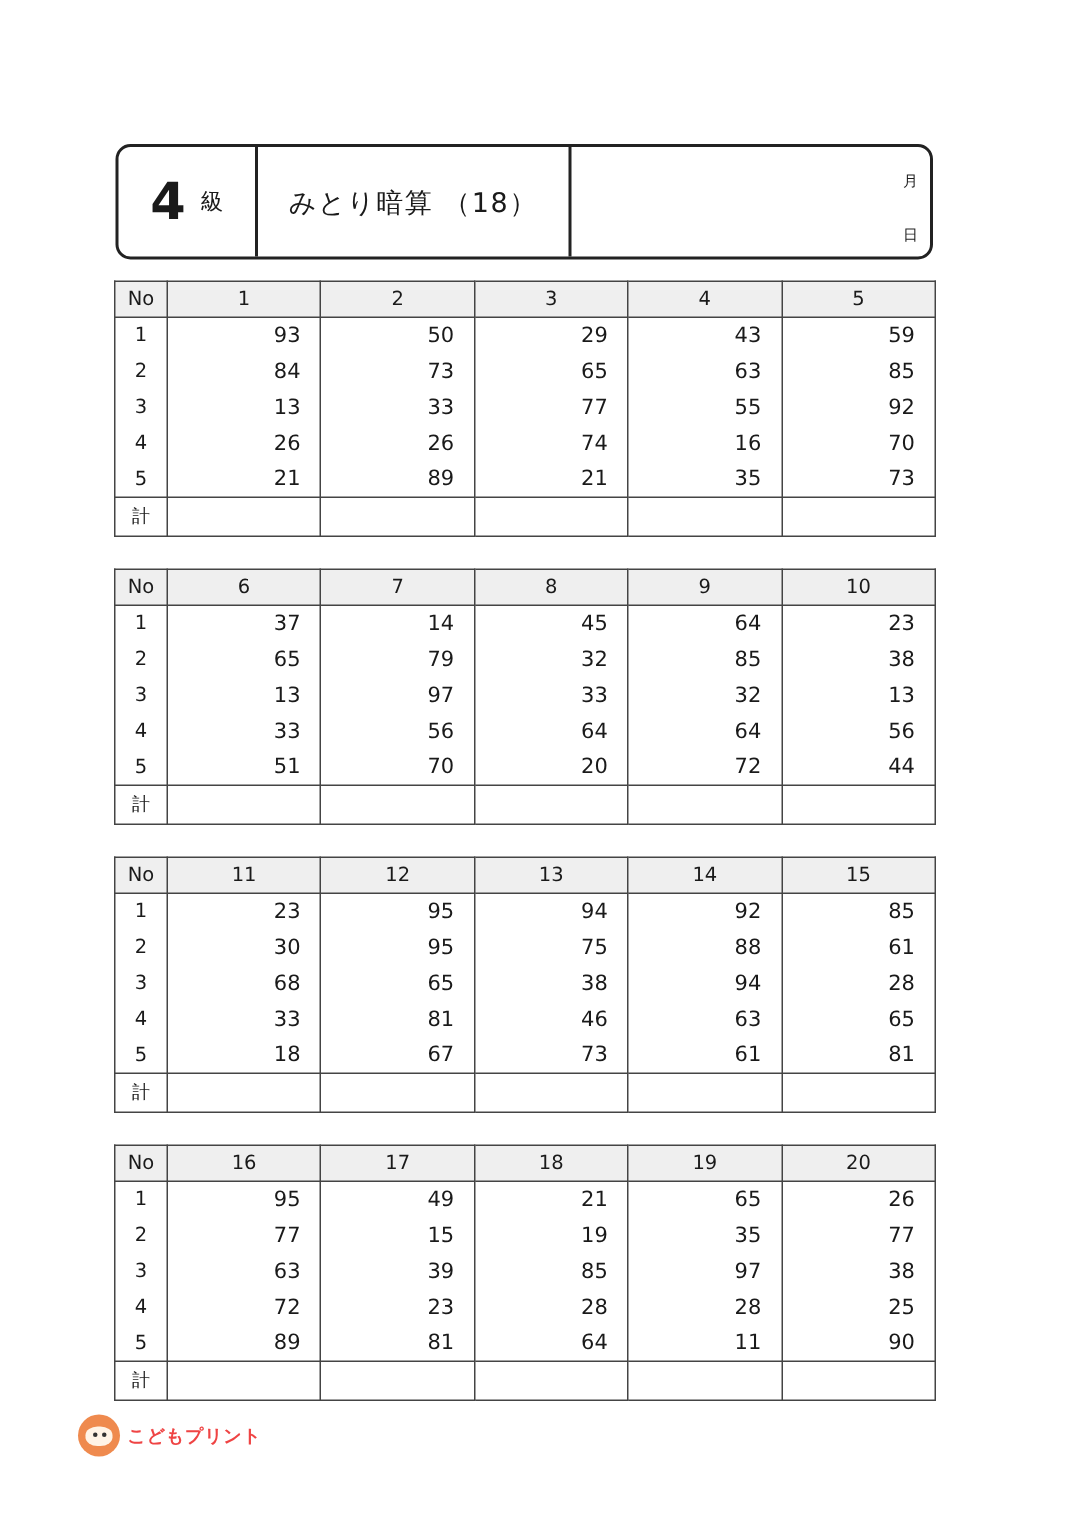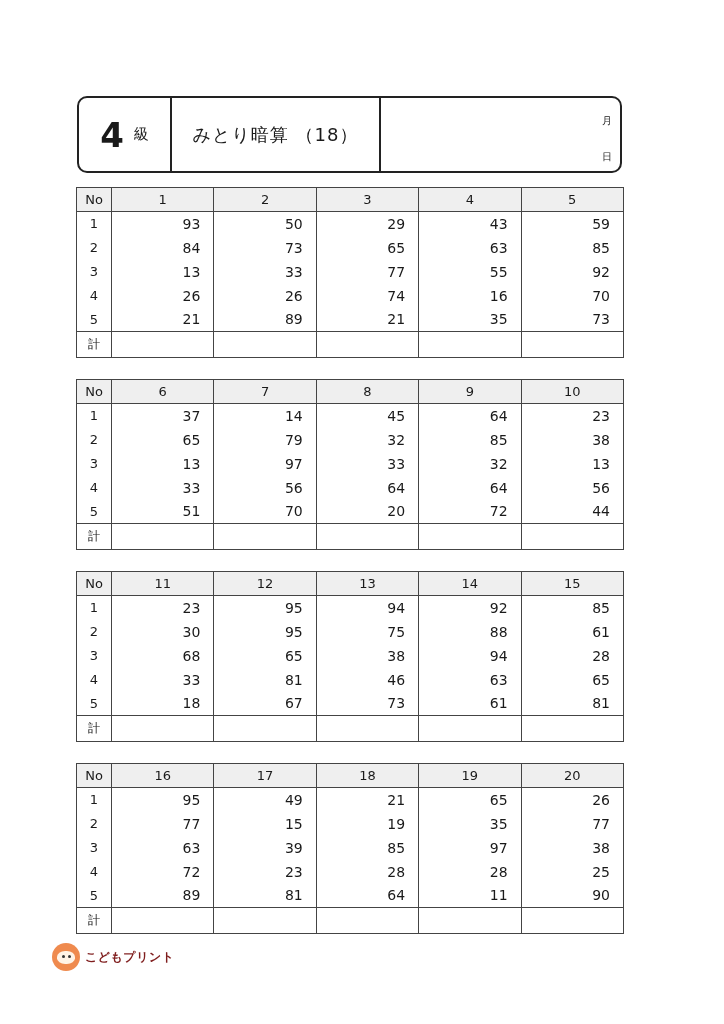--- a/index.html
+++ b/index.html
@@ -42,21 +42,21 @@
 
   .brand { position: absolute; left: 52px; top: 943px; display: flex; align-items: center; gap: 5px; }
   .brand .logo {
     width: 28px; height: 28px; border-radius: 50%; background: #ef8a4e; position: relative;
   }
   .brand .logo .face {
     position: absolute; left: 5px; top: 8px; width: 18px; height: 13px; background: #fff3e6; border-radius: 45%;
   }
   .brand .logo .e1, .brand .logo .e2 { position: absolute; top: 12px; width: 3px; height: 3px; background: #333; border-radius: 50%; }
   .brand .logo .e1 { left: 10px; } .brand .logo .e2 { left: 16px; }
-  .brand .name { font-size: 12px; font-weight: bold; color: #7f1d1d; letter-spacing: 0.5px; }
+  .brand .name { font-size: 12px; font-weight: bold; color: #ef4444; letter-spacing: 0.5px; }
 </style>
 </head>
 <body>
 
 <div class="header-box">
   <div class="hb-level">
     <span class="num">4</span>
     <span class="kyu">級</span>
   </div>
   <div class="hb-title">みとり暗算 （18）</div>

